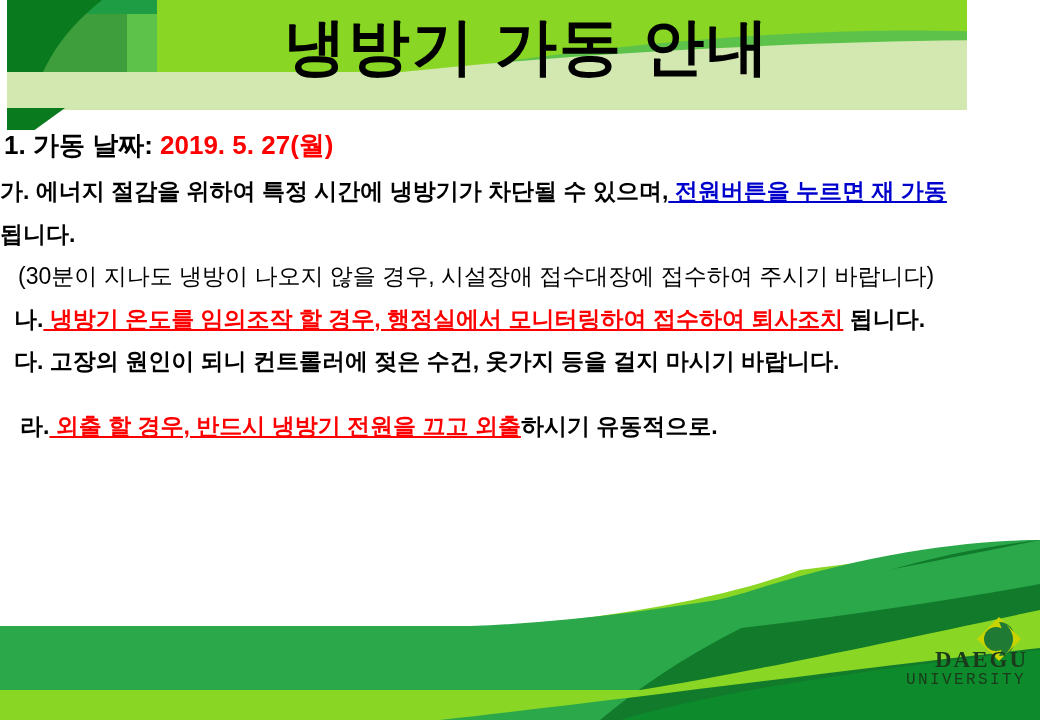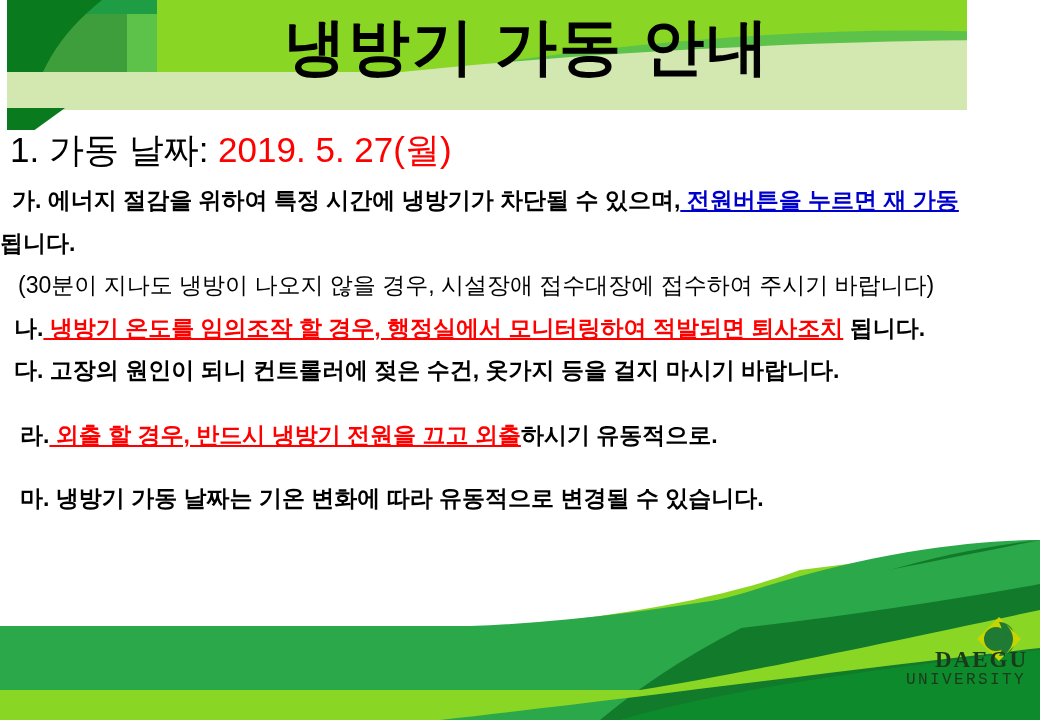--- a/index.html
+++ b/index.html
@@ -49,39 +49,39 @@
     position: absolute;
     left: 0; top: 128px;
     width: 1040px;
     z-index: 4;
   }
   .line {
     color: #000000;
     white-space: nowrap;
   }
   .num-line {
-    font-size: 35px;
-    font-weight: normal;
-    padding-left: 10px;
+    font-size: 26px;
+    font-weight: bold;
+    padding-left: 4px;
     line-height: 1.0;
   }
   .l-date { margin-top: 4px; }
   .l-caution { margin-top: 18px; }
   .red { color: #ff0000; }
   .red-u { color: #ff0000; text-decoration: underline; }
   .blue-u { color: #0000cc; text-decoration: underline; }
 
   .sub {
     font-size: 23px;
     font-weight: bold;
     line-height: 1.0;
   }
   .sub-thin { font-weight: normal; }
 
-  .r-ga   { margin-top: 22px; padding-left: 12px; }
+  .r-ga   { margin-top: 22px; padding-left: 0; }
   .r-ga2  { margin-top: 20px; padding-left: 0px; }
   .r-note { margin-top: 19px; padding-left: 18px; font-weight: normal; }
   .r-na   { margin-top: 20px; padding-left: 14px; }
   .r-na2  { margin-top: 18px; padding-left: 55px; }
   .r-da   { margin-top: 19px; padding-left: 14px; }
   .r-ra   { margin-top: 42px; padding-left: 20px; }
   .r-ma   { margin-top: 40px; padding-left: 20px; }
 
   
   .footer-area {
@@ -181,35 +181,32 @@
 
     <div class="line sub r-ga">
       <span>가.</span><span> 에너지 절감을 위하여 특정 시간에 냉방기가 차단될 수 있으며,</span><span class="blue-u"> 전원버튼을 누르면 재 가동</span>
     </div>
 
     <div class="line sub r-ga2">됩니다.</div>
 
     <div class="line sub sub-thin r-note">(30분이 지나도 냉방이 나오지 않을 경우, 시설장애 접수대장에 접수하여 주시기 바랍니다)</div>
 
     <div class="line sub r-na">
-      <span>나.</span><span class="red-u"> 냉방기 온도를 임의조작 할 경우, 행정실에서 모니터링하여 적발되면 퇴사조치</span><span> 됩니다.</span>
+      <span>나.</span><span class="red-u"> 냉방기 온도를 임의조작 할 경우, 행정실에서 모니터링하여 접수하여 퇴사조치</span><span> 됩니다.</span>
     </div>
 
 
     <div class="line sub r-da">
       <span>다.</span><span> 고장의 원인이 되니 컨트롤러에 젖은 수건, 옷가지 등을 걸지 마시기 바랍니다.</span>
     </div>
 
     <div class="line sub r-ra">
       <span>라.</span><span class="red-u"> 외출 할 경우, 반드시 냉방기 전원을 끄고 외출</span><span>하시기 유동적으로.</span>
     </div>
 
-    <div class="line sub r-ma">
-      <span>마.</span><span> 냉방기 가동 날짜는 기온 변화에 따라 유동적으로  변경될 수 있습니다.</span>
-    </div>
 
   </div>
 
   <div class="footer-area">
     <svg class="ftr-svg" width="1040" height="180" viewBox="0 0 1040 180">
       <rect x="0" y="0" width="1040" height="180" fill="#ffffff"></rect>
 
       <path d="M0,180 L1040,180 L1040,0 C900,28 760,70 620,180 Z" fill="#0a7a1e"></path>
 
       <path d="M0,110 C300,104 620,96 800,30 L1040,0 L1040,60 C800,90 520,140 300,180 L0,180 Z" fill="#8ad624"></path>

